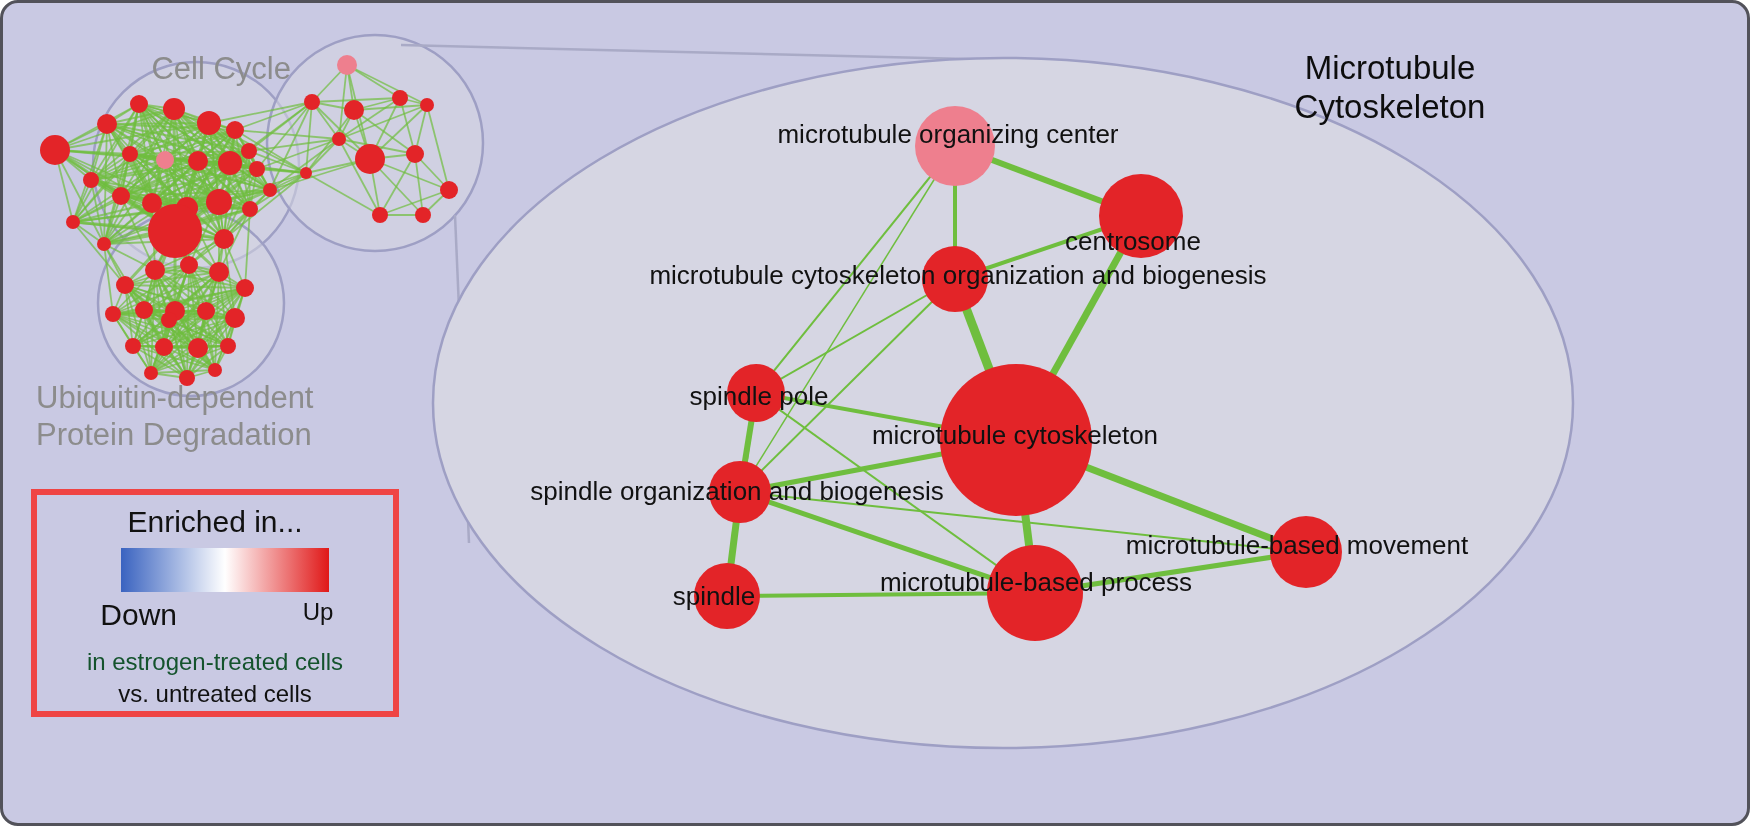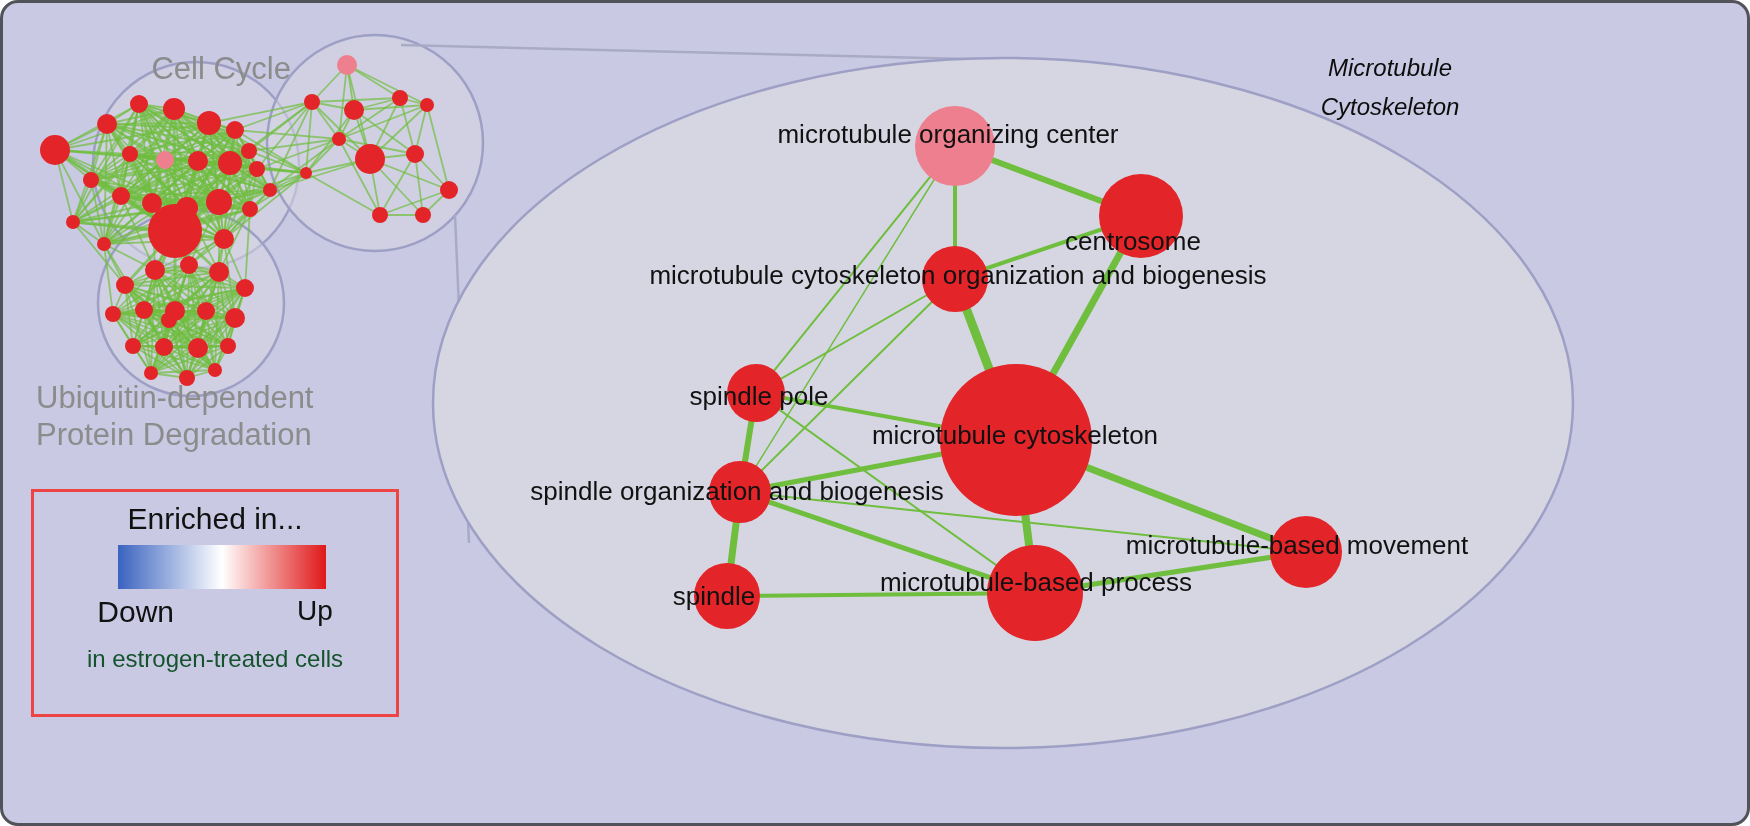--- a/index.html
+++ b/index.html
@@ -8,29 +8,29 @@
     position:relative; width:1750px; height:826px;
     background:#c9c9e3; border:3px solid #52525a; border-radius:18px;
     overflow:hidden;
   }
   #net-svg { position:absolute; left:0; top:0; }
   .node-label { font-size:26px; fill:#111111; font-family:"Liberation Sans",sans-serif; }
   .cluster-label { position:absolute; color:#8c8c8c; font-size:31px; line-height:37px; }
   #cell-cycle-label { left:108px; top:47px; width:180px; text-align:right; }
   #ubiquitin-label { left:33px; top:376px; text-align:left; }
   #microtubule-label { position:absolute; left:1262px; top:45px; width:250px; text-align:center;
-    color:#0d0d0d; font-size:24px; line-height:39px;font-style:italic; }
+    color:#0d0d0d; font-size:33px; line-height:39px; }
   #legend {
     position:absolute; left:28px; top:486px; width:368px; height:228px;
-    border:3px solid #ef4444;
+    border:6px solid #ef4444;
   }
   .legend-title { position:absolute; top:10px; width:100%; text-align:center; font-size:30px; color:#111; }
   .legend-bar { position:absolute; left:84px; top:53px; width:208px; height:44px; }
   .legend-down { position:absolute; left:40px; top:103px; width:100px; text-align:right; font-size:30px; color:#111; }
-  .legend-up { position:absolute; left:231px; top:103px; width:100px; text-align:center; font-size:28px; color:#111; }
+  .legend-up { position:absolute; left:231px; top:103px; width:100px; text-align:center; font-size:24px; color:#111; }
   .legend-cap1 { position:absolute; top:153px; width:100%; text-align:center; font-size:24px; color:#14532d; }
   .legend-cap2 { position:absolute; top:185px; width:100%; text-align:center; font-size:24px; color:#111; }
 </style>
 </head>
 <body>
 
 <div id="canvas" style="background: rgb(201, 201, 227); border-color: rgb(82, 82, 90);">
   <svg id="net-svg" width="1750" height="826">
       <circle cx="193" cy="162" r="103" fill="rgba(214,214,225,0.55)" stroke="#9e9fc4" stroke-width="2.5"></circle>
       <circle cx="372" cy="140" r="108" fill="rgba(214,214,225,0.55)" stroke="#9e9fc4" stroke-width="2.5"></circle>
@@ -612,14 +612,15 @@
     <div>Microtubule</div>
     <div>Cytoskeleton</div>
   </div>
 
   <div id="legend">
     <div class="legend-title">Enriched in...</div>
     <div class="legend-bar" id="legend-bar" style="background: linear-gradient(to right, rgb(58, 99, 192) 0%, rgb(255, 255, 255) 50%, rgb(224, 24, 24) 100%);"></div>
     <div class="legend-down">Down</div>
     <div class="legend-up">Up</div>
     <div class="legend-cap1">in estrogen-treated cells</div>
+    <div class="legend-cap2">vs. untreated cells</div>
   </div>
 </div>
 
 </body></html>

